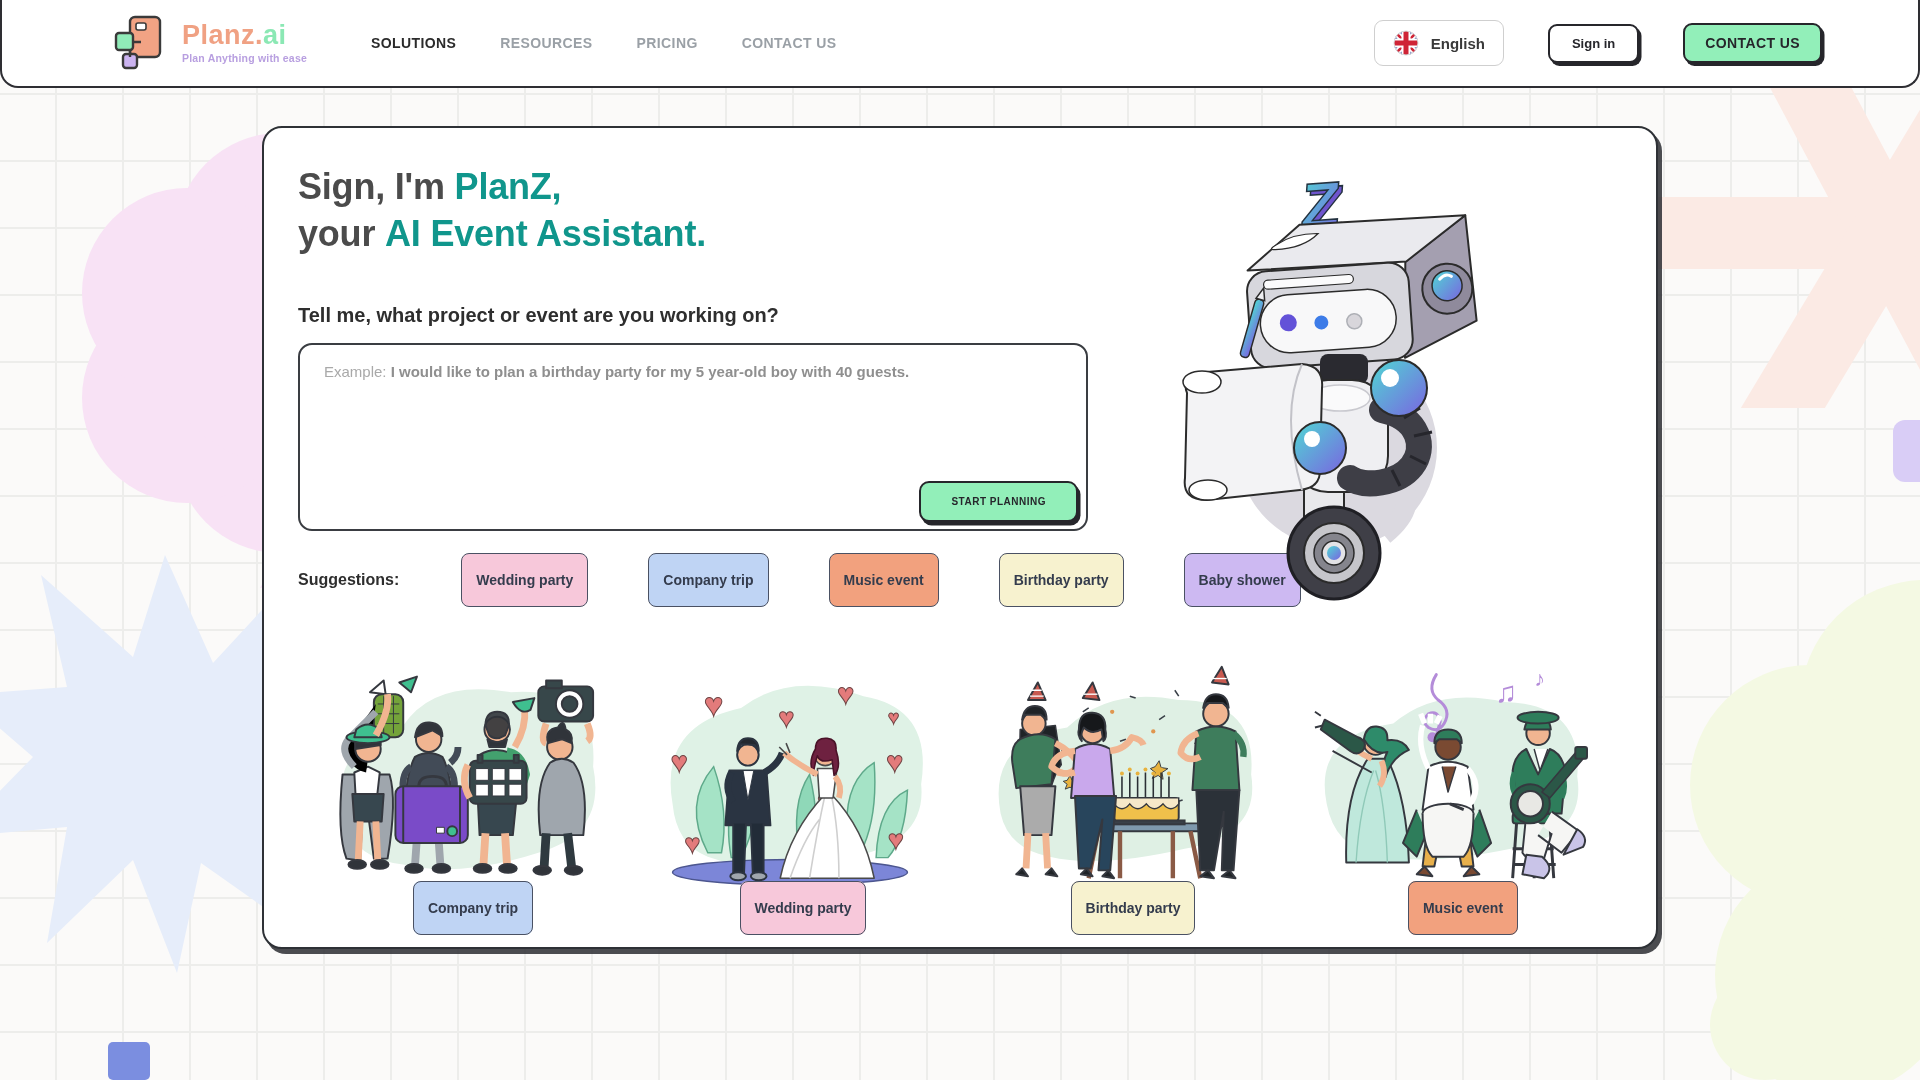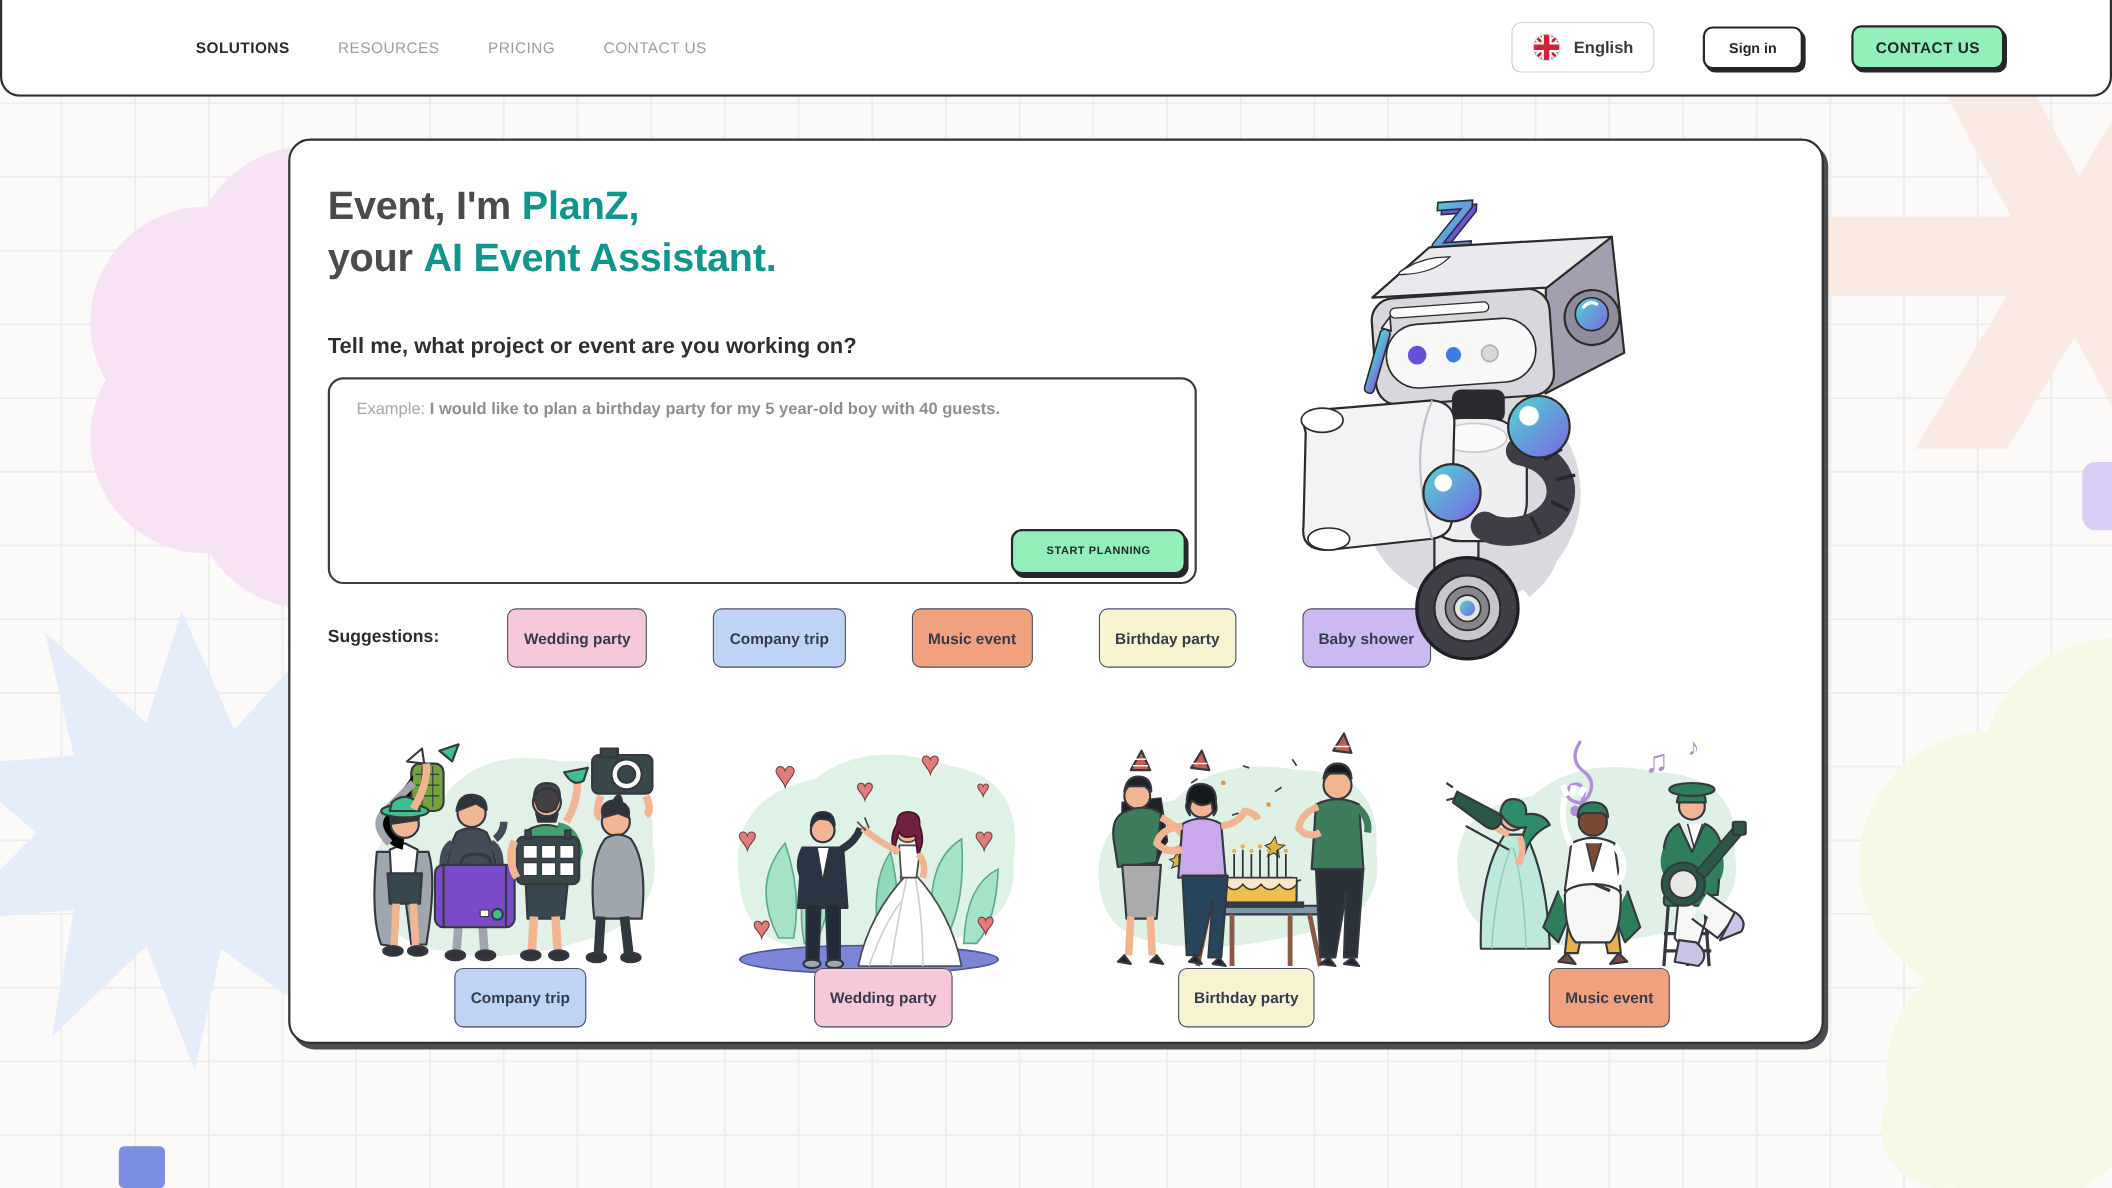--- a/index.html
+++ b/index.html
@@ -23,21 +23,21 @@
     border:2px solid #2e2e33; border-top:none;
     border-radius:0 0 18px 18px;
     display:flex; align-items:center;
     padding:0 96px 0 112px;
   }
   .logo { display:flex; align-items:center; gap:14px; }
   .logo-text-main { font-size:27px; font-weight:800; color:#f0a183; letter-spacing:.5px; line-height:1;}
   .logo-text-main .ai { color:#8be8b4; }
   .logo-tagline { font-size:10.5px; color:#b89fe0; font-weight:600; margin-top:3px; letter-spacing:.2px;}
   .nav-links { display:flex; gap:44px; margin-left:64px; }
-  .nav-link { font-size:14px; letter-spacing:.4px; color:#9aa0a6; font-weight:400; cursor:pointer; }
+  .nav-link { font-size:14px; letter-spacing:.4px; color:#9aa0a6; font-weight:700; cursor:pointer; }
   .nav-link.active { color:#2b2b2b; font-weight:800; }
   .top-actions { margin-left:auto; display:flex; align-items:center; gap:44px; }
   .lang-btn {
     display:flex; align-items:center; gap:12px;
     border:1.5px solid #cfcfcf; border-radius:9px; background:#fff;
     padding:9px 18px; font-size:15px; color:#3a3a3a; font-weight:600; cursor:pointer;
   }
   .btn-outline {
     background:#fff; border:2px solid #26262b; border-radius:9px;
     padding:10px 22px; font-size:13px; font-weight:800; color:#26262b;
@@ -128,20 +128,33 @@
     <circle cx="330" cy="330" r="125"></circle>
       <circle cx="240" cy="420" r="120"></circle>
     <circle cx="170" cy="470" r="55"></circle>
     <circle cx="330" cy="250" r="140"></circle>
   </g>
 </svg>
 <div class="bg-shape" style="left:1893px; top:420px; width:40px; height:62px; background:#d9cdf6; border-radius:12px;"></div>
 <div class="bg-shape" style="left:108px; top:1042px; width:42px; height:38px; background:#7b8ee0; border-radius:5px;"></div>
 
 <nav class="topbar">
+  <div class="logo">
+    <svg width="54" height="56" viewBox="0 0 54 56">
+      <rect x="16" y="2" width="30" height="40" rx="5" fill="#f2a384" stroke="#3a3a3a" stroke-width="2.4"></rect>
+      <rect x="22" y="8" width="10" height="7" rx="2" fill="#ffffff" stroke="#3a3a3a" stroke-width="1.6"></rect>
+      <rect x="2" y="18" width="17" height="17" rx="3" fill="#90ebb8" stroke="#3a3a3a" stroke-width="2.4"></rect>
+      <rect x="9" y="39" width="14" height="14" rx="3" fill="#cbb3f0" stroke="#3a3a3a" stroke-width="2.4"></rect>
+      <path d="M19 27 h8 M16 42 v-7" stroke="#3a3a3a" stroke-width="2.4" fill="none"></path>
+    </svg>
+    <div>
+      <div class="logo-text-main"><span>Planz.</span><span class="ai">ai</span></div>
+      <div class="logo-tagline">Plan Anything with ease</div>
+    </div>
+  </div>
   <div class="nav-links">
     <span class="nav-link active">SOLUTIONS</span>
     <span class="nav-link">RESOURCES</span>
     <span class="nav-link">PRICING</span>
     <span class="nav-link">CONTACT US</span>
   </div>
   <div class="top-actions">
     <button class="lang-btn">
       <svg width="26" height="26" viewBox="0 0 26 26">
         <defs>
@@ -162,21 +175,21 @@
     </button>
     <button class="btn-outline">Sign in</button>
     <button class="btn-mint">CONTACT US</button>
   </div>
 </nav>
 
 <main>
 <section class="card">
 
   <h1 class="headline">
-    <span>Event, I'm </span><span class="hl">PlanZ,</span><br>
+    <span>Sign, I'm </span><span class="hl">PlanZ,</span><br>
     <span>your </span><span class="hl">AI Event Assistant.</span>
   </h1>
 
   <div class="question">Tell me, what project or event are you working on?</div>
 
   <div class="input-box">
     <div class="input-placeholder">
       <span>Example:</span><b> I would like to plan a birthday party for my 5 year-old boy with 40 guests.</b>
     </div>
     <button class="start-btn">START PLANNING</button>

